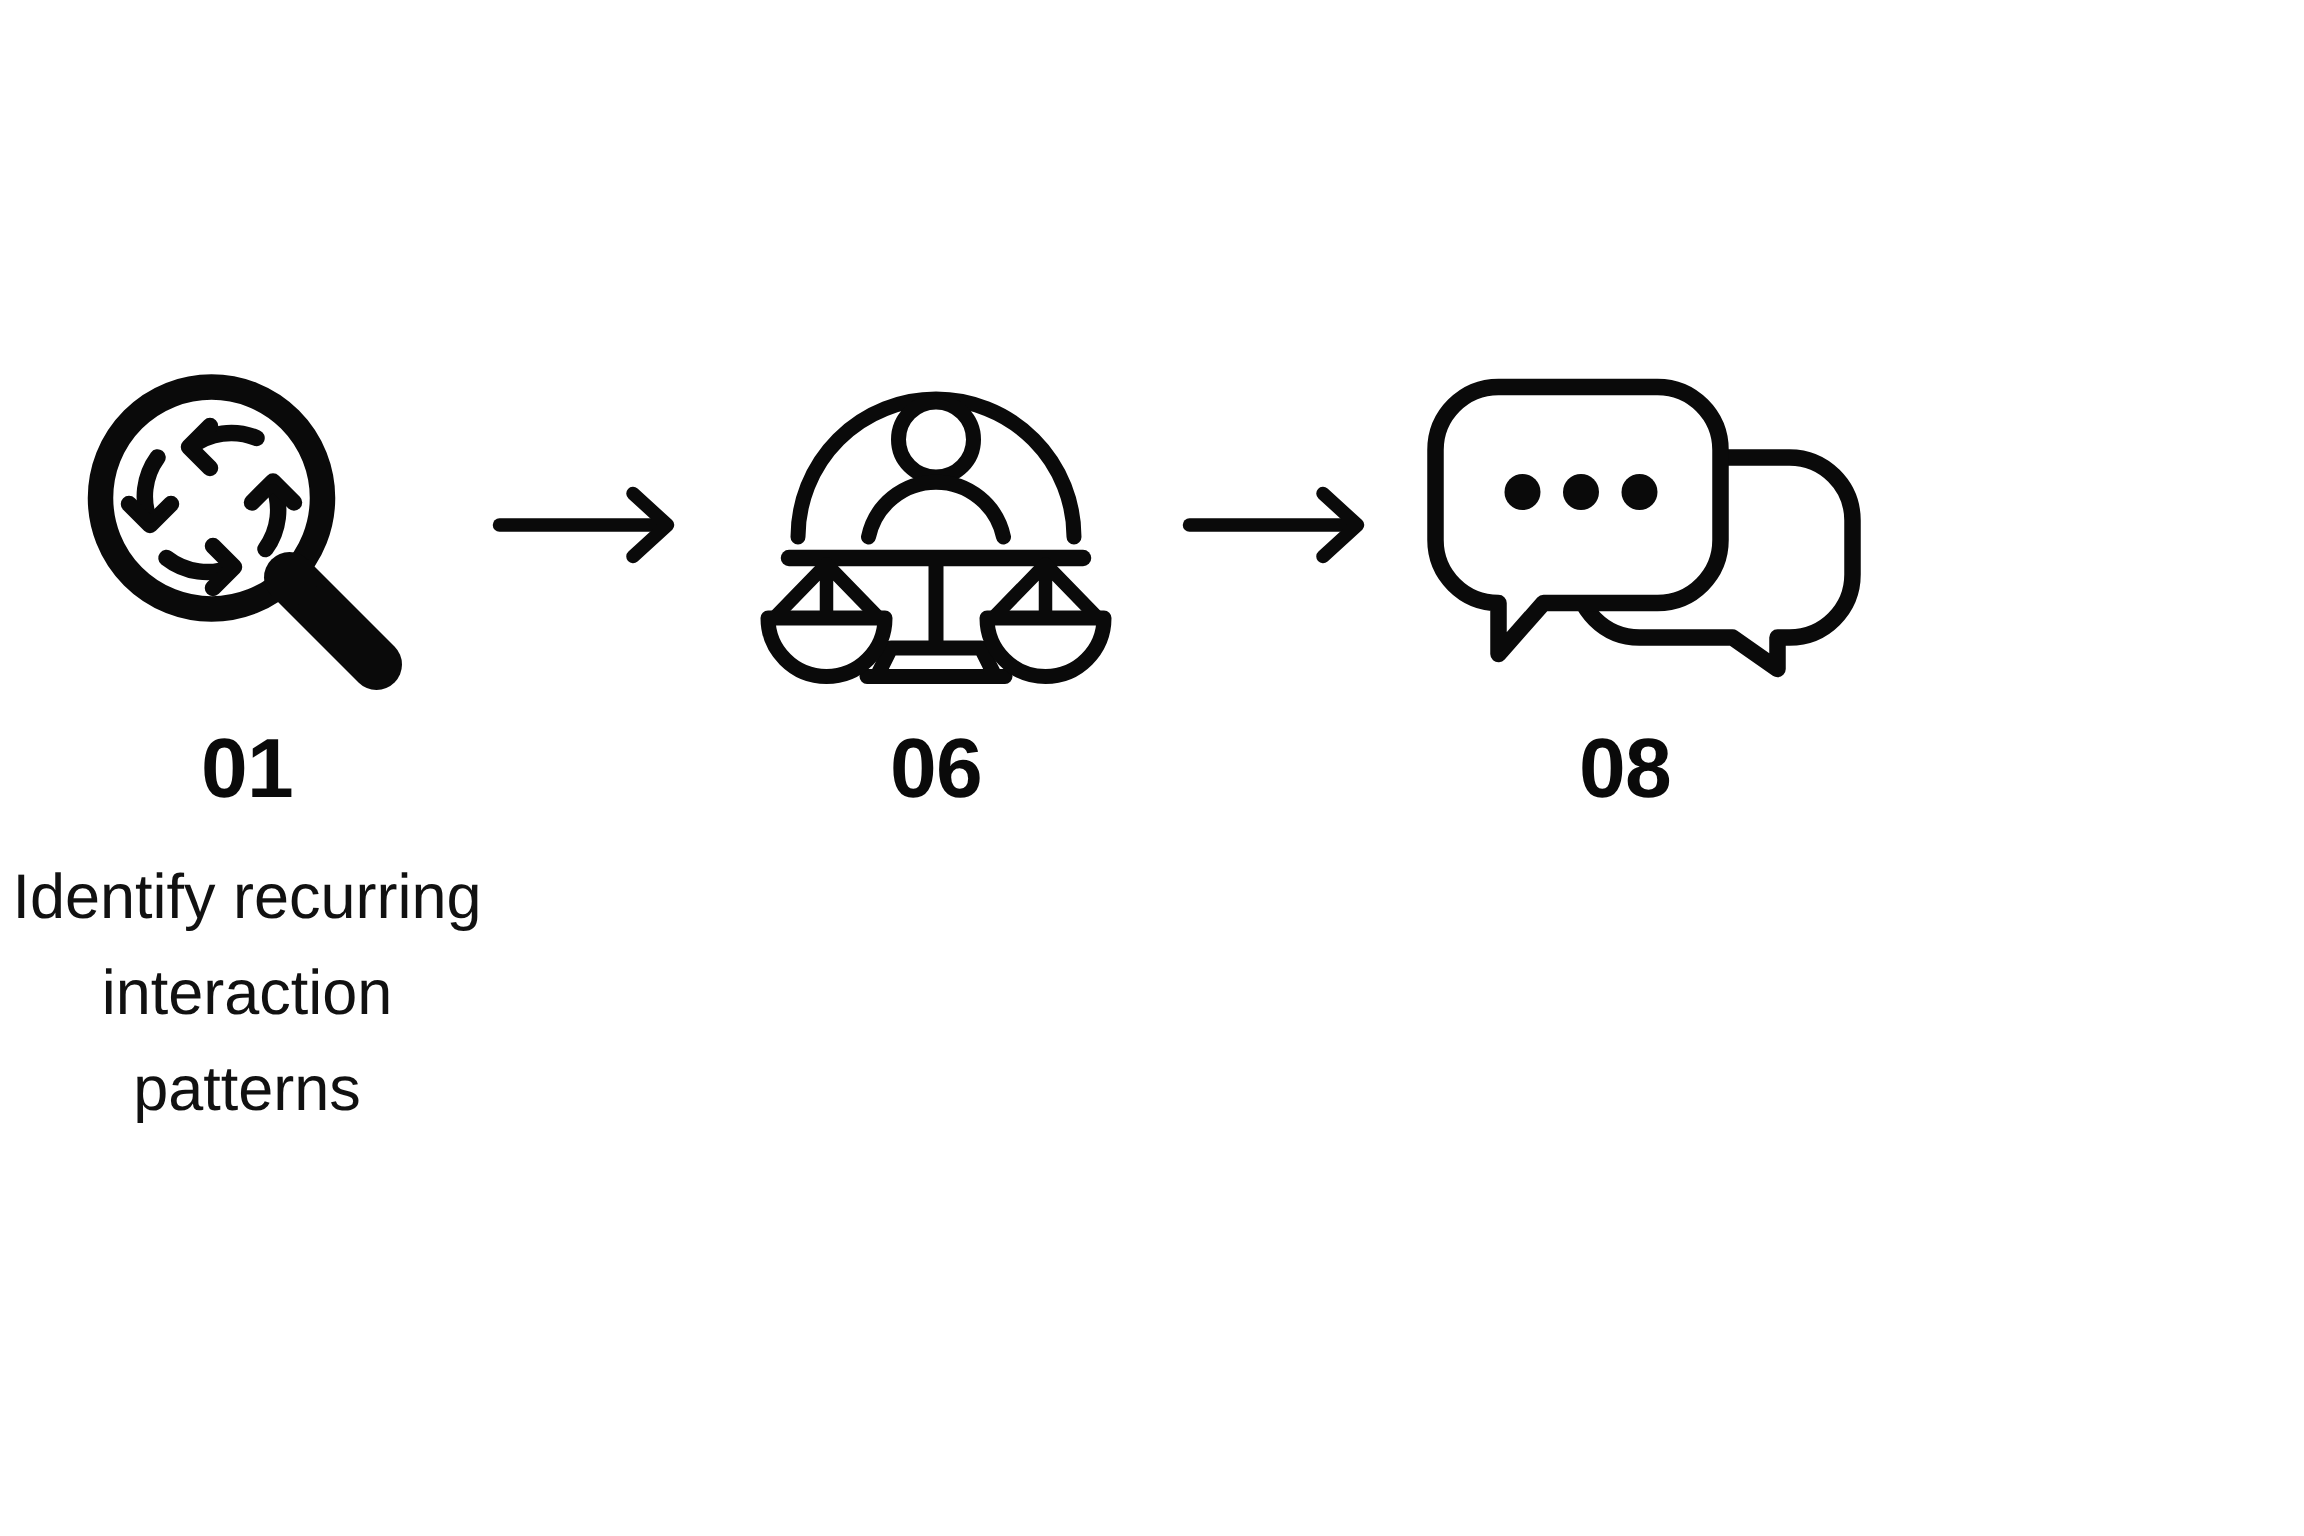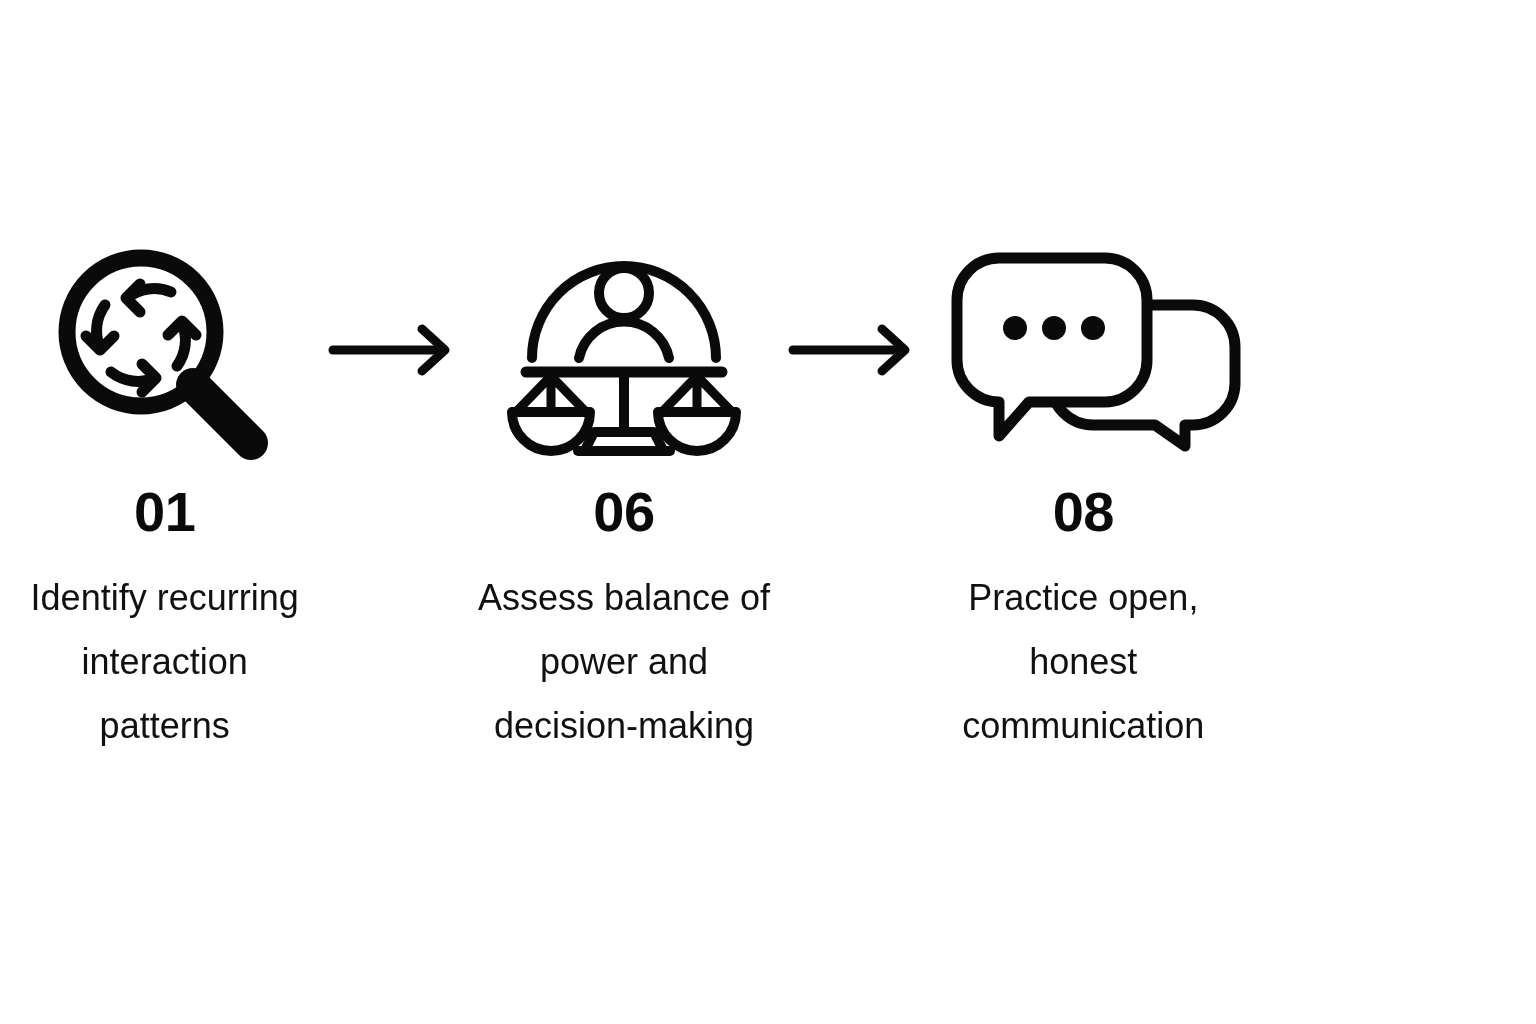--- a/index.html
+++ b/index.html
@@ -54,21 +54,21 @@
     font-size: 56px;
     font-weight: 700;
     line-height: 1;
     letter-spacing: -0.5px;
     margin-top: 14px;
     color: #0a0a0a;
   }
 
   .step-text {
     margin-top: 26px;
-    font-size: 36px;
+    font-size: 42px;
     line-height: 64px;
     font-weight: 400;
     text-align: center;
     color: #111111;
     max-width: 372px;
     white-space: pre-line;
   }
 
   
   .arrow-slot {
@@ -151,23 +151,20 @@
           <path d="M 47 136 L 47 172 M 47 136 L 12 172 M 47 136 L 82 172" fill="none" stroke="#0a0a0a" stroke-width="9" stroke-linecap="round" stroke-linejoin="round"></path>
 
           <path d="M 8 172 L 86 172 A 39 39 0 0 1 8 172 Z" fill="none" stroke="#0a0a0a" stroke-width="10" stroke-linejoin="round"></path>
 
           <path d="M 193 136 L 193 172 M 193 136 L 158 172 M 193 136 L 228 172" fill="none" stroke="#0a0a0a" stroke-width="9" stroke-linecap="round" stroke-linejoin="round"></path>
 
           <path d="M 154 172 L 232 172 A 39 39 0 0 1 154 172 Z" fill="none" stroke="#0a0a0a" stroke-width="10" stroke-linejoin="round"></path>
         </svg>
       </div>
       <div class="step-number">06</div>
-      <div class="step-text">Assess balance of
-power and
-decision-making</div>
     </div>
 
     <div class="arrow-slot">
       <svg width="130" height="70" viewBox="0 0 130 70">
         <line x1="4" y1="35" x2="112" y2="35" stroke="#0a0a0a" stroke-width="9" stroke-linecap="round"></line>
         <path d="M 93 14 L 116 35 L 93 56" fill="none" stroke="#0a0a0a" stroke-width="9" stroke-linecap="round" stroke-linejoin="round"></path>
       </svg>
     </div>
 
     <div class="step">
@@ -198,19 +195,16 @@
                    A 42 42 0 0 1 4 110
                    L 4 50
                    A 42 42 0 0 1 46 8 Z" fill="#ffffff" stroke="#0a0a0a" stroke-width="11" stroke-linejoin="round" stroke-linecap="round"></path>
 
           <circle cx="62" cy="78" r="12" fill="#0a0a0a"></circle>
           <circle cx="101" cy="78" r="12" fill="#0a0a0a"></circle>
           <circle cx="140" cy="78" r="12" fill="#0a0a0a"></circle>
         </svg>
       </div>
       <div class="step-number">08</div>
-      <div class="step-text">Practice open,
-honest
-communication</div>
     </div>
 
   </div>
 </div>
 
 </body></html>

